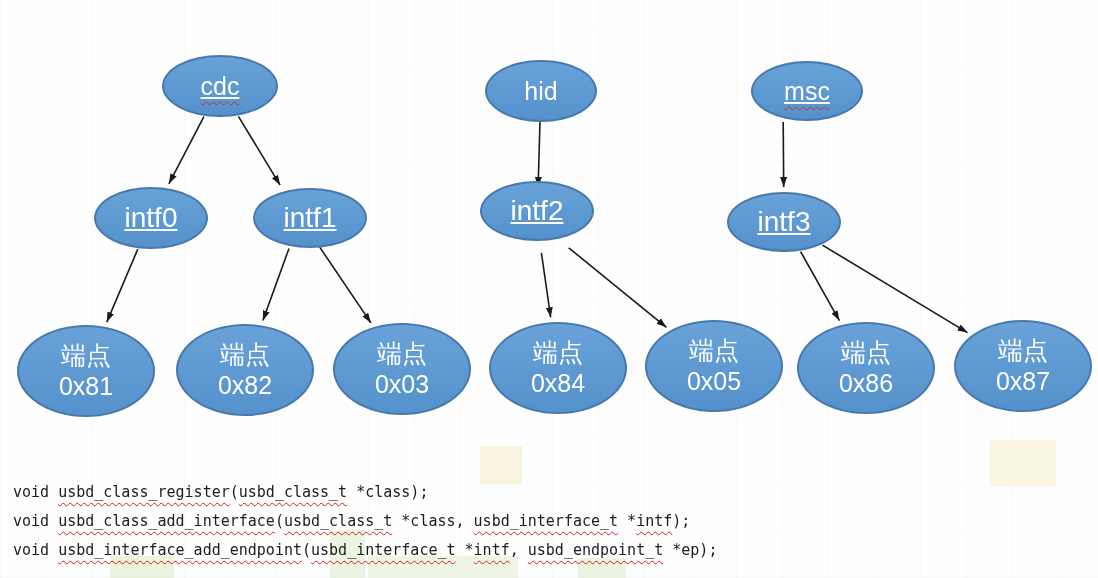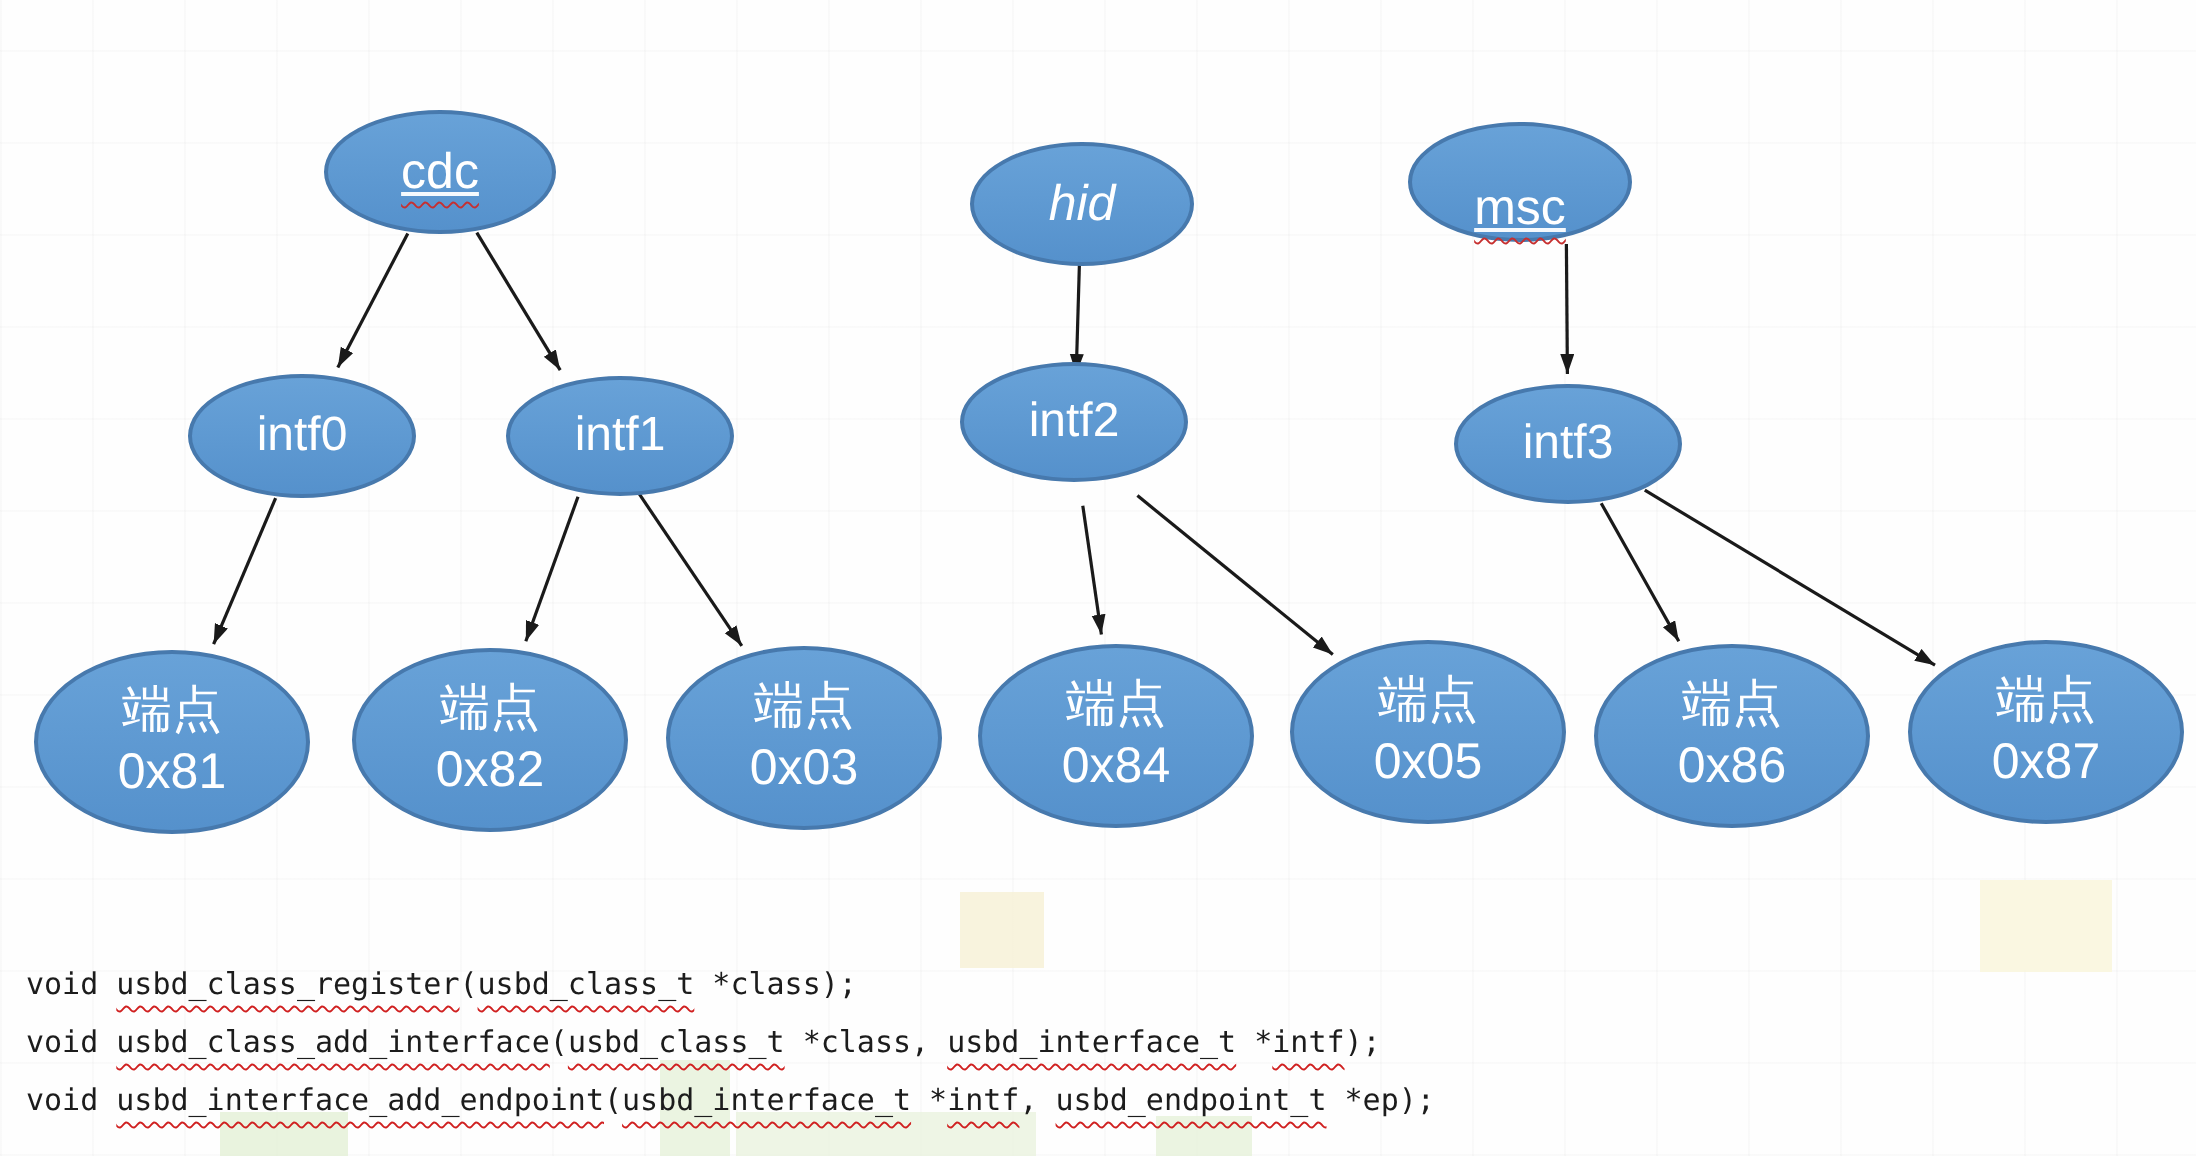--- a/index.html
+++ b/index.html
@@ -30,21 +30,21 @@
     position:absolute;
     display:flex;flex-direction:column;align-items:center;justify-content:center;
     background:linear-gradient(180deg,var(--node-fill-top),var(--node-fill-bot));
     border:2px solid var(--node-border);
     border-radius:50%;
     color:#ffffff;
     text-align:center;
     line-height:1.2;
   }
   .node.tier-class .node-label{font-size:25px;}
-  .node.tier-interface .node-label{font-size:24px;}
+  .node.tier-interface .node-label{font-size:28px;text-decoration:underline;}
   .node.tier-endpoint .node-label,.node.tier-endpoint .node-sublabel{font-size:25px;line-height:31px;}
   .node-label.sp-err{
     text-decoration-line:underline;
     text-decoration-style:wavy;
     text-decoration-color:#c62f2f;
     text-decoration-thickness:1px;
     text-underline-offset:6px;
   }
   .node-label.sp-err .u-inner{
     text-decoration-line:underline;
@@ -103,24 +103,24 @@
         <line x1="568.7" y1="247.8" x2="666.4" y2="327.3" stroke="#1a1a1a" stroke-width="1.6" marker-end="url(#ah)"></line>
         <line x1="800.6" y1="251.6" x2="839.4" y2="320.6" stroke="#1a1a1a" stroke-width="1.6" marker-end="url(#ah)"></line>
         <line x1="822.4" y1="245.1" x2="967.5" y2="332.6" stroke="#1a1a1a" stroke-width="1.6" marker-end="url(#ah)"></line>
       </g>
   </svg>
 
   <div id="diagram-nodes">
       <div class="node tier-class" style="left: 162px; top: 55px; width: 116px; height: 62px;">
         <span class="node-label sp-err"><span class="u-inner">cdc</span></span>
       </div>
-      <div class="node tier-class" style="left: 485px; top: 71px; width: 112px; height: 62px; font-style: italic;">
+      <div class="node tier-class" style="left: 485px; top: 60px; width: 112px; height: 62px;">
         <span class="node-label">hid</span>
       </div>
-      <div class="node tier-class" style="left: 704px; top: 61px; width: 112px; height: 60px; justify-content: flex-end;">
+      <div class="node tier-class" style="left: 751px; top: 61px; width: 112px; height: 60px;">
         <span class="node-label sp-err"><span class="u-inner">msc</span></span>
       </div>
       <div class="node tier-interface" style="left: 94px; top: 187px; width: 114px; height: 62px;">
         <span class="node-label">intf0</span>
       </div>
       <div class="node tier-interface" style="left: 253px; top: 188px; width: 114px; height: 60px;">
         <span class="node-label">intf1</span>
       </div>
       <div class="node tier-interface" style="left: 480px; top: 181px; width: 114px; height: 60px;">
         <span class="node-label">intf2</span>

